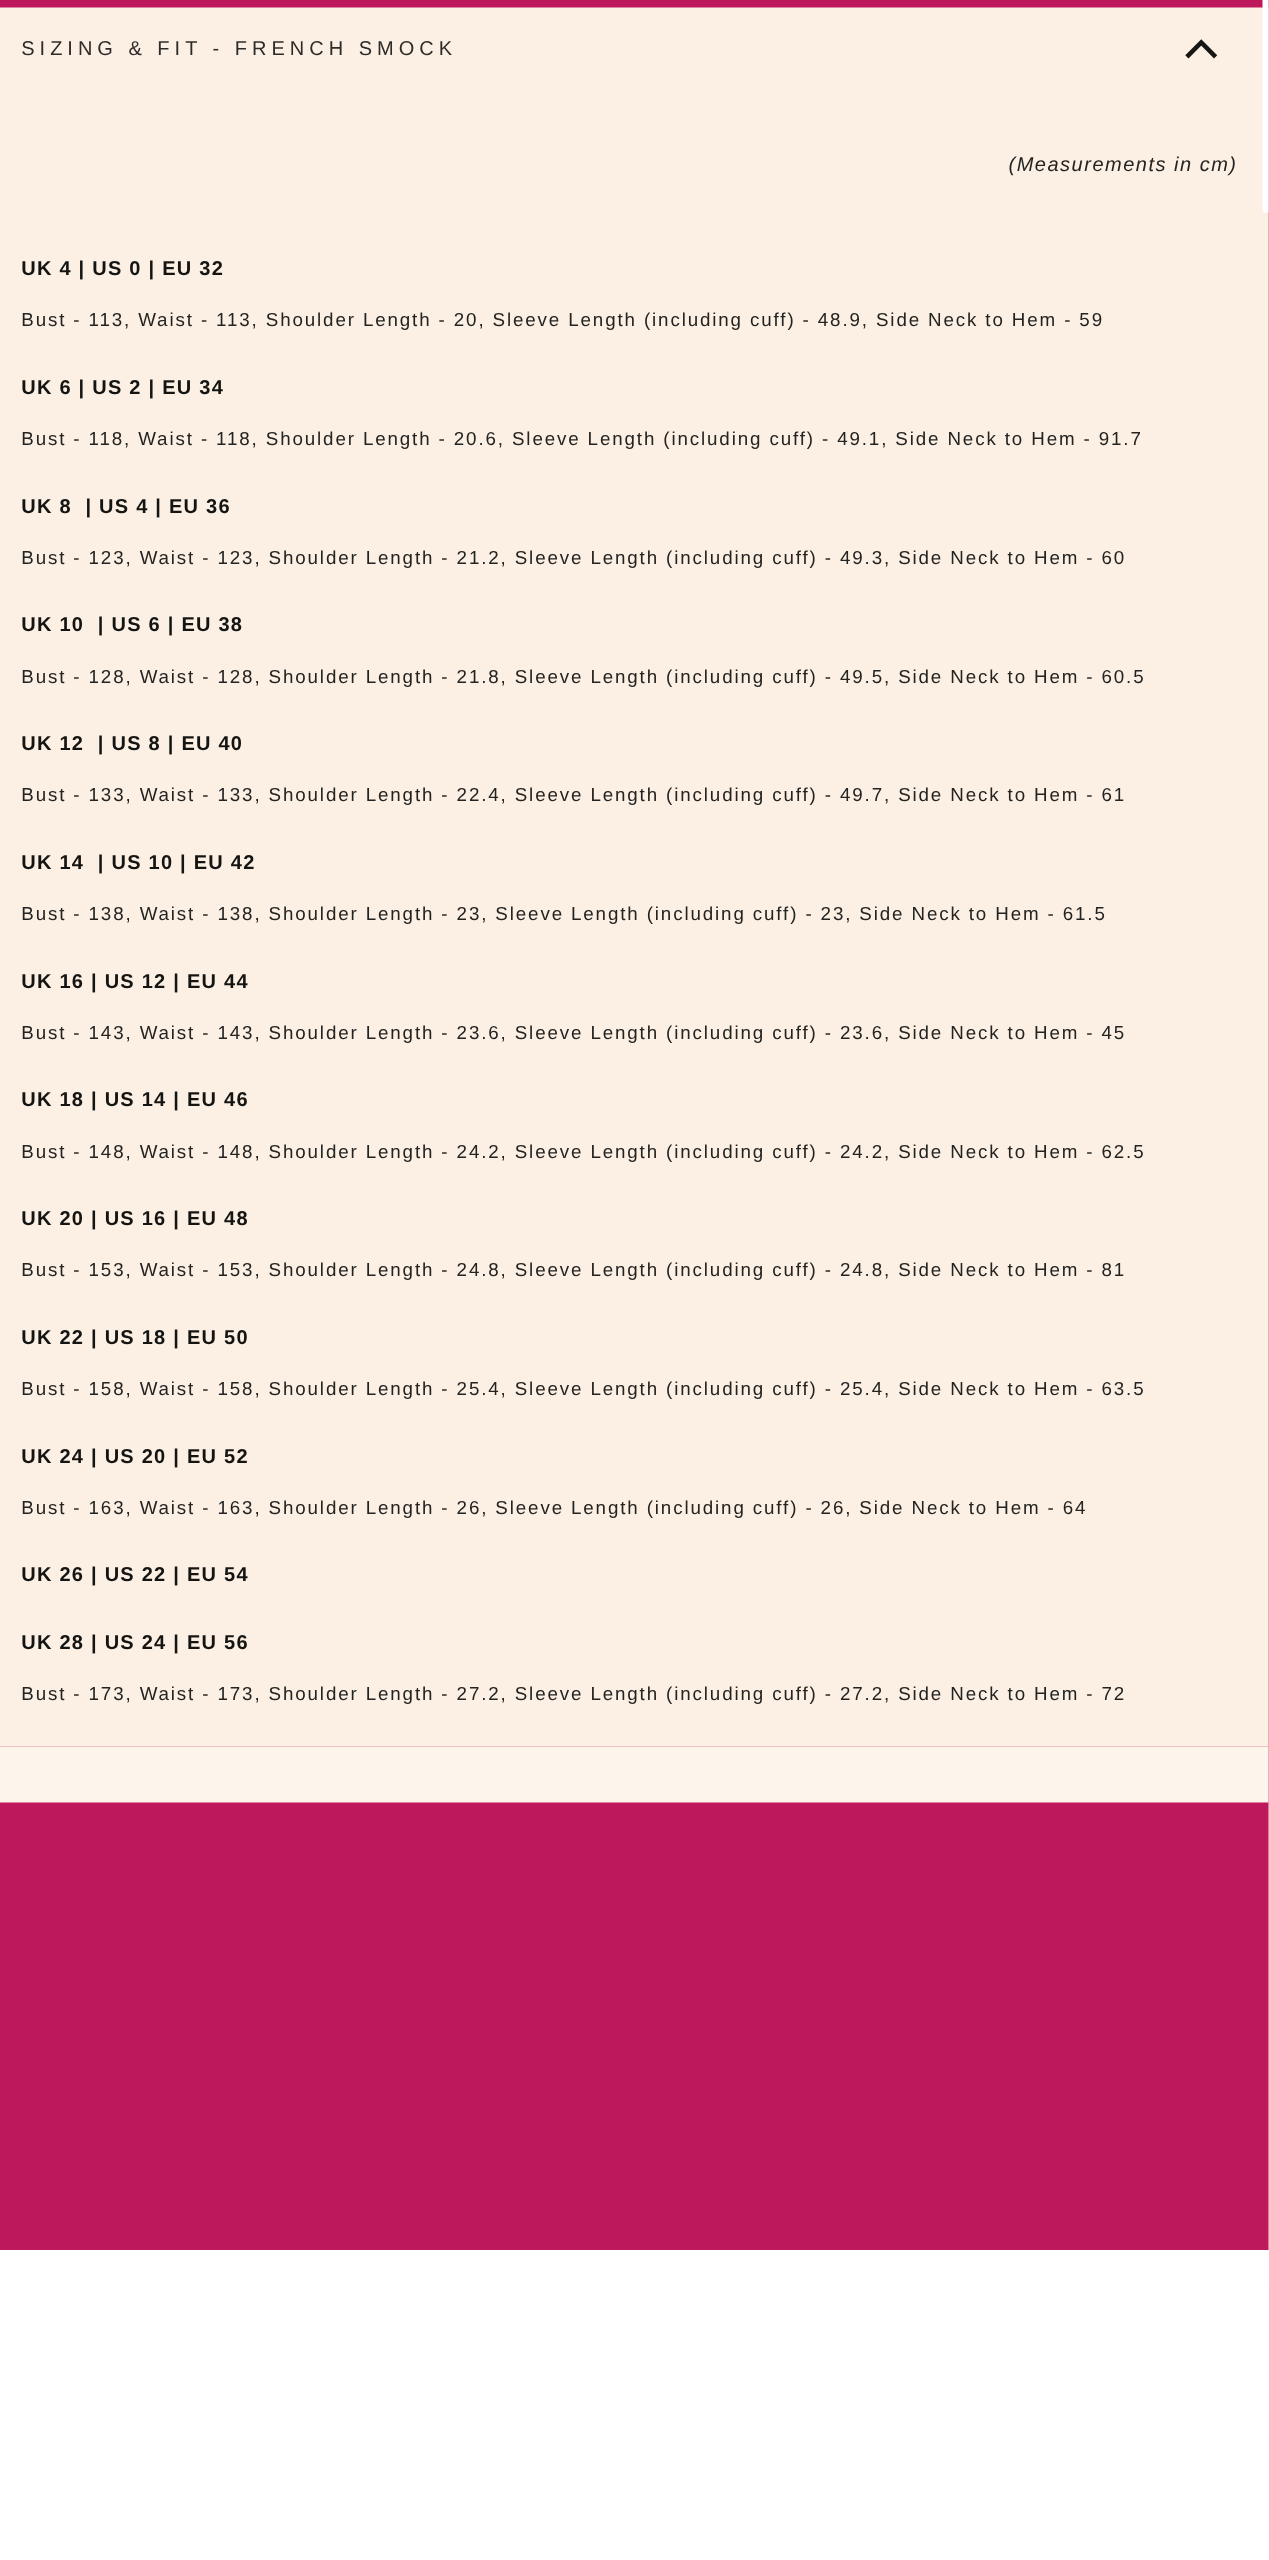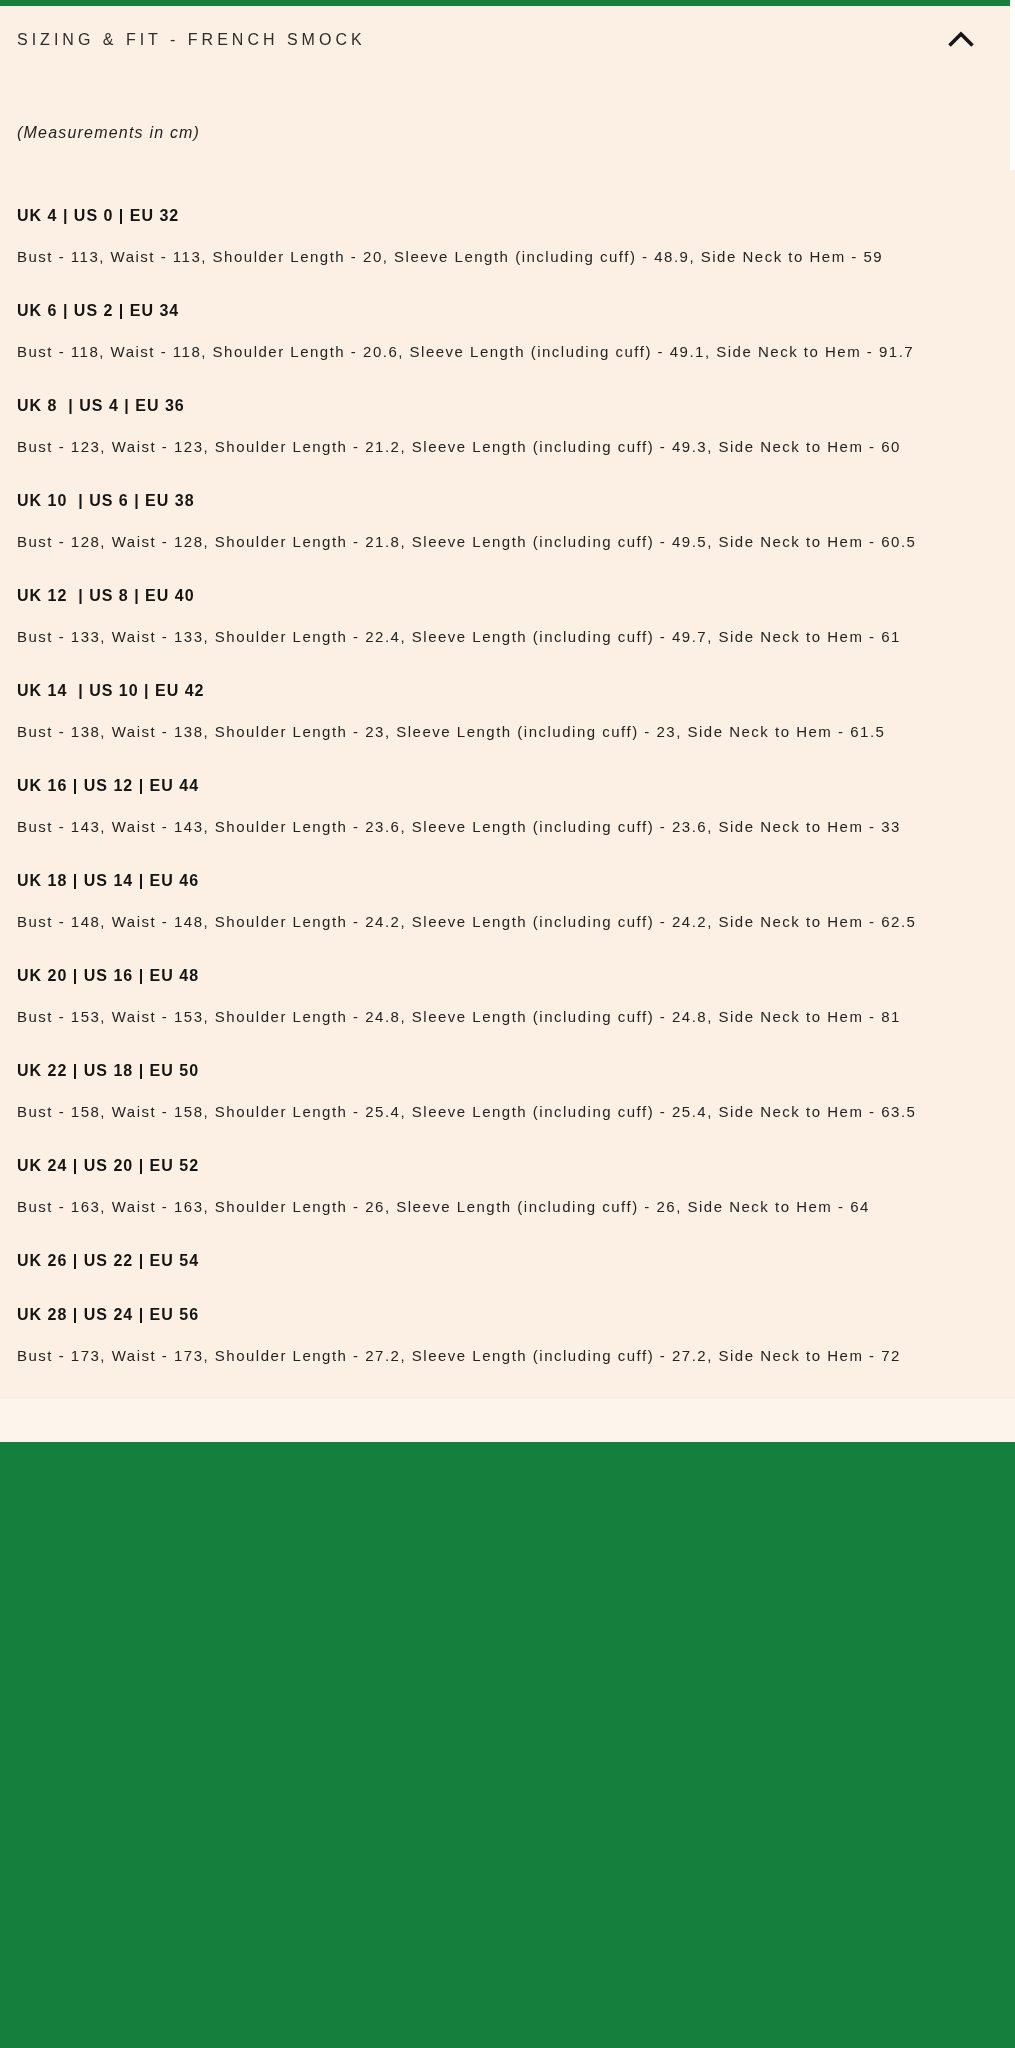--- a/index.html
+++ b/index.html
@@ -6,22 +6,22 @@
   html, body { background: #ffffff; }
   body {
     width: 1015px;
     font-family: "Liberation Sans", "DejaVu Sans", sans-serif;
     color: #1f1f1d;
     -webkit-font-smoothing: antialiased;
   }
   .page {
     position: relative;
     width: 1015px;
-    height: 2048px;
-    background: #15803d;
+    height: 1800px;
+    background: #be185d;
     padding-top: 6px;
     overflow: hidden;
   }
   .panel {
     background: #fcf0e4;
     padding: 22px 25px 4px 17px;
   }
   .accordion-header {
     display: flex;
     align-items: flex-start;
@@ -53,20 +53,21 @@
     color: #232321;
   }
   .units-note {
     margin-top: 64px;
     font-size: 16px;
     font-style: italic;
     font-weight: 300;
     letter-spacing: 1.2px;
     line-height: 33px;
     color: #232321;
+    text-align: right;
   }
   .size-list {
     margin-top: 50px;
   }
   .size-block {
     margin-bottom: 21px;
   }
   .size-label {
     font-size: 16px;
     font-weight: 700;
@@ -144,21 +145,21 @@
           <div class="size-measurements">Bust - 133, Waist - 133, Shoulder Length - 22.4, Sleeve Length (including cuff) - 49.7, Side Neck to Hem - 61</div>
         </div>
 
         <div class="size-block">
           <div class="size-label">UK 14  | US 10 | EU 42</div>
           <div class="size-measurements">Bust - 138, Waist - 138, Shoulder Length - 23, Sleeve Length (including cuff) - 23, Side Neck to Hem - 61.5</div>
         </div>
 
         <div class="size-block">
           <div class="size-label">UK 16 | US 12 | EU 44</div>
-          <div class="size-measurements">Bust - 143, Waist - 143, Shoulder Length - 23.6, Sleeve Length (including cuff) - 23.6, Side Neck to Hem - 33</div>
+          <div class="size-measurements">Bust - 143, Waist - 143, Shoulder Length - 23.6, Sleeve Length (including cuff) - 23.6, Side Neck to Hem - 45</div>
         </div>
 
         <div class="size-block">
           <div class="size-label">UK 18 | US 14 | EU 46</div>
           <div class="size-measurements">Bust - 148, Waist - 148, Shoulder Length - 24.2, Sleeve Length (including cuff) - 24.2, Side Neck to Hem - 62.5</div>
         </div>
 
         <div class="size-block">
           <div class="size-label">UK 20 | US 16 | EU 48</div>
           <div class="size-measurements">Bust - 153, Waist - 153, Shoulder Length - 24.8, Sleeve Length (including cuff) - 24.8, Side Neck to Hem - 81</div>

